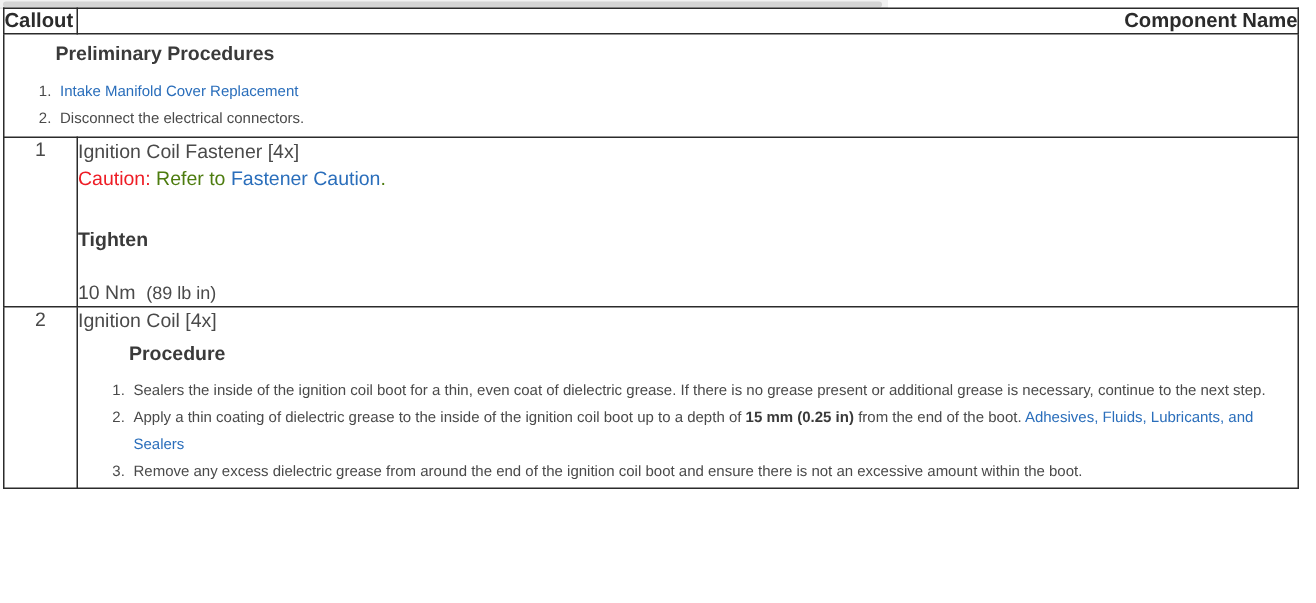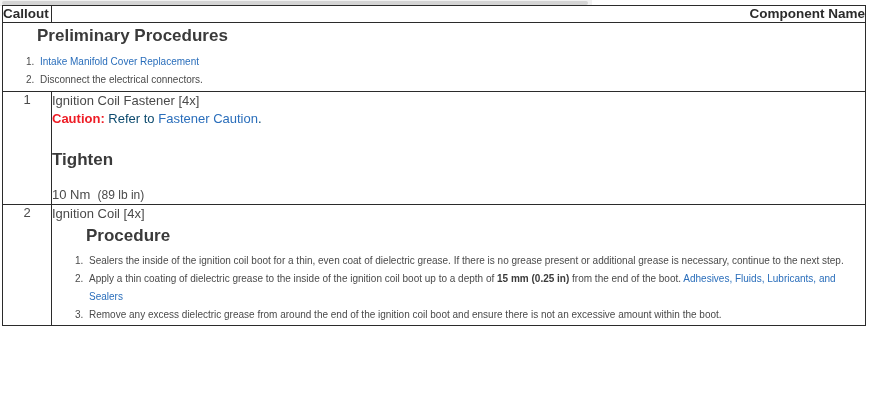--- a/index.html
+++ b/index.html
@@ -91,21 +91,21 @@
 
   .plain-line {
     font-size: 13px;
     color: #4a4a4a;
     line-height: 18px;
   }
 
   .sub-head {
     font-weight: bold;
     color: #3a3a3a;
-    font-size: 17px;
+    font-size: 13px;
     margin-left: 34px;
     margin-top: 3px;
     line-height: 20px;
   }
   .sub-head.nomargin { margin-left: 0; margin-top: 22px; }
 
   ol.steps {
     margin: 7px 0 2px 0;
     padding-left: 34px;
     font-size: 10px;
@@ -118,23 +118,23 @@
   }
   ol.steps.tight { margin: 6px 0 1px 0; }
 
   a.link, .link {
     color: #2a6ebb;
     text-decoration: none;
   }
 
   .caution-word {
     color: #ee1c25;
-    font-weight: bold;
+    font-weight: normal;
   }
-  .caution-text { color: #0c4a6e; }
+  .caution-text { color: #4d7c0f; }
 
   .torque {
     font-size: 13px;
     color: #4a4a4a;
     margin-top: 16px;
     line-height: 18px;
   }
   .torque .alt { font-size: 12px; }
 
   b.val { color: #3a3a3a; }

